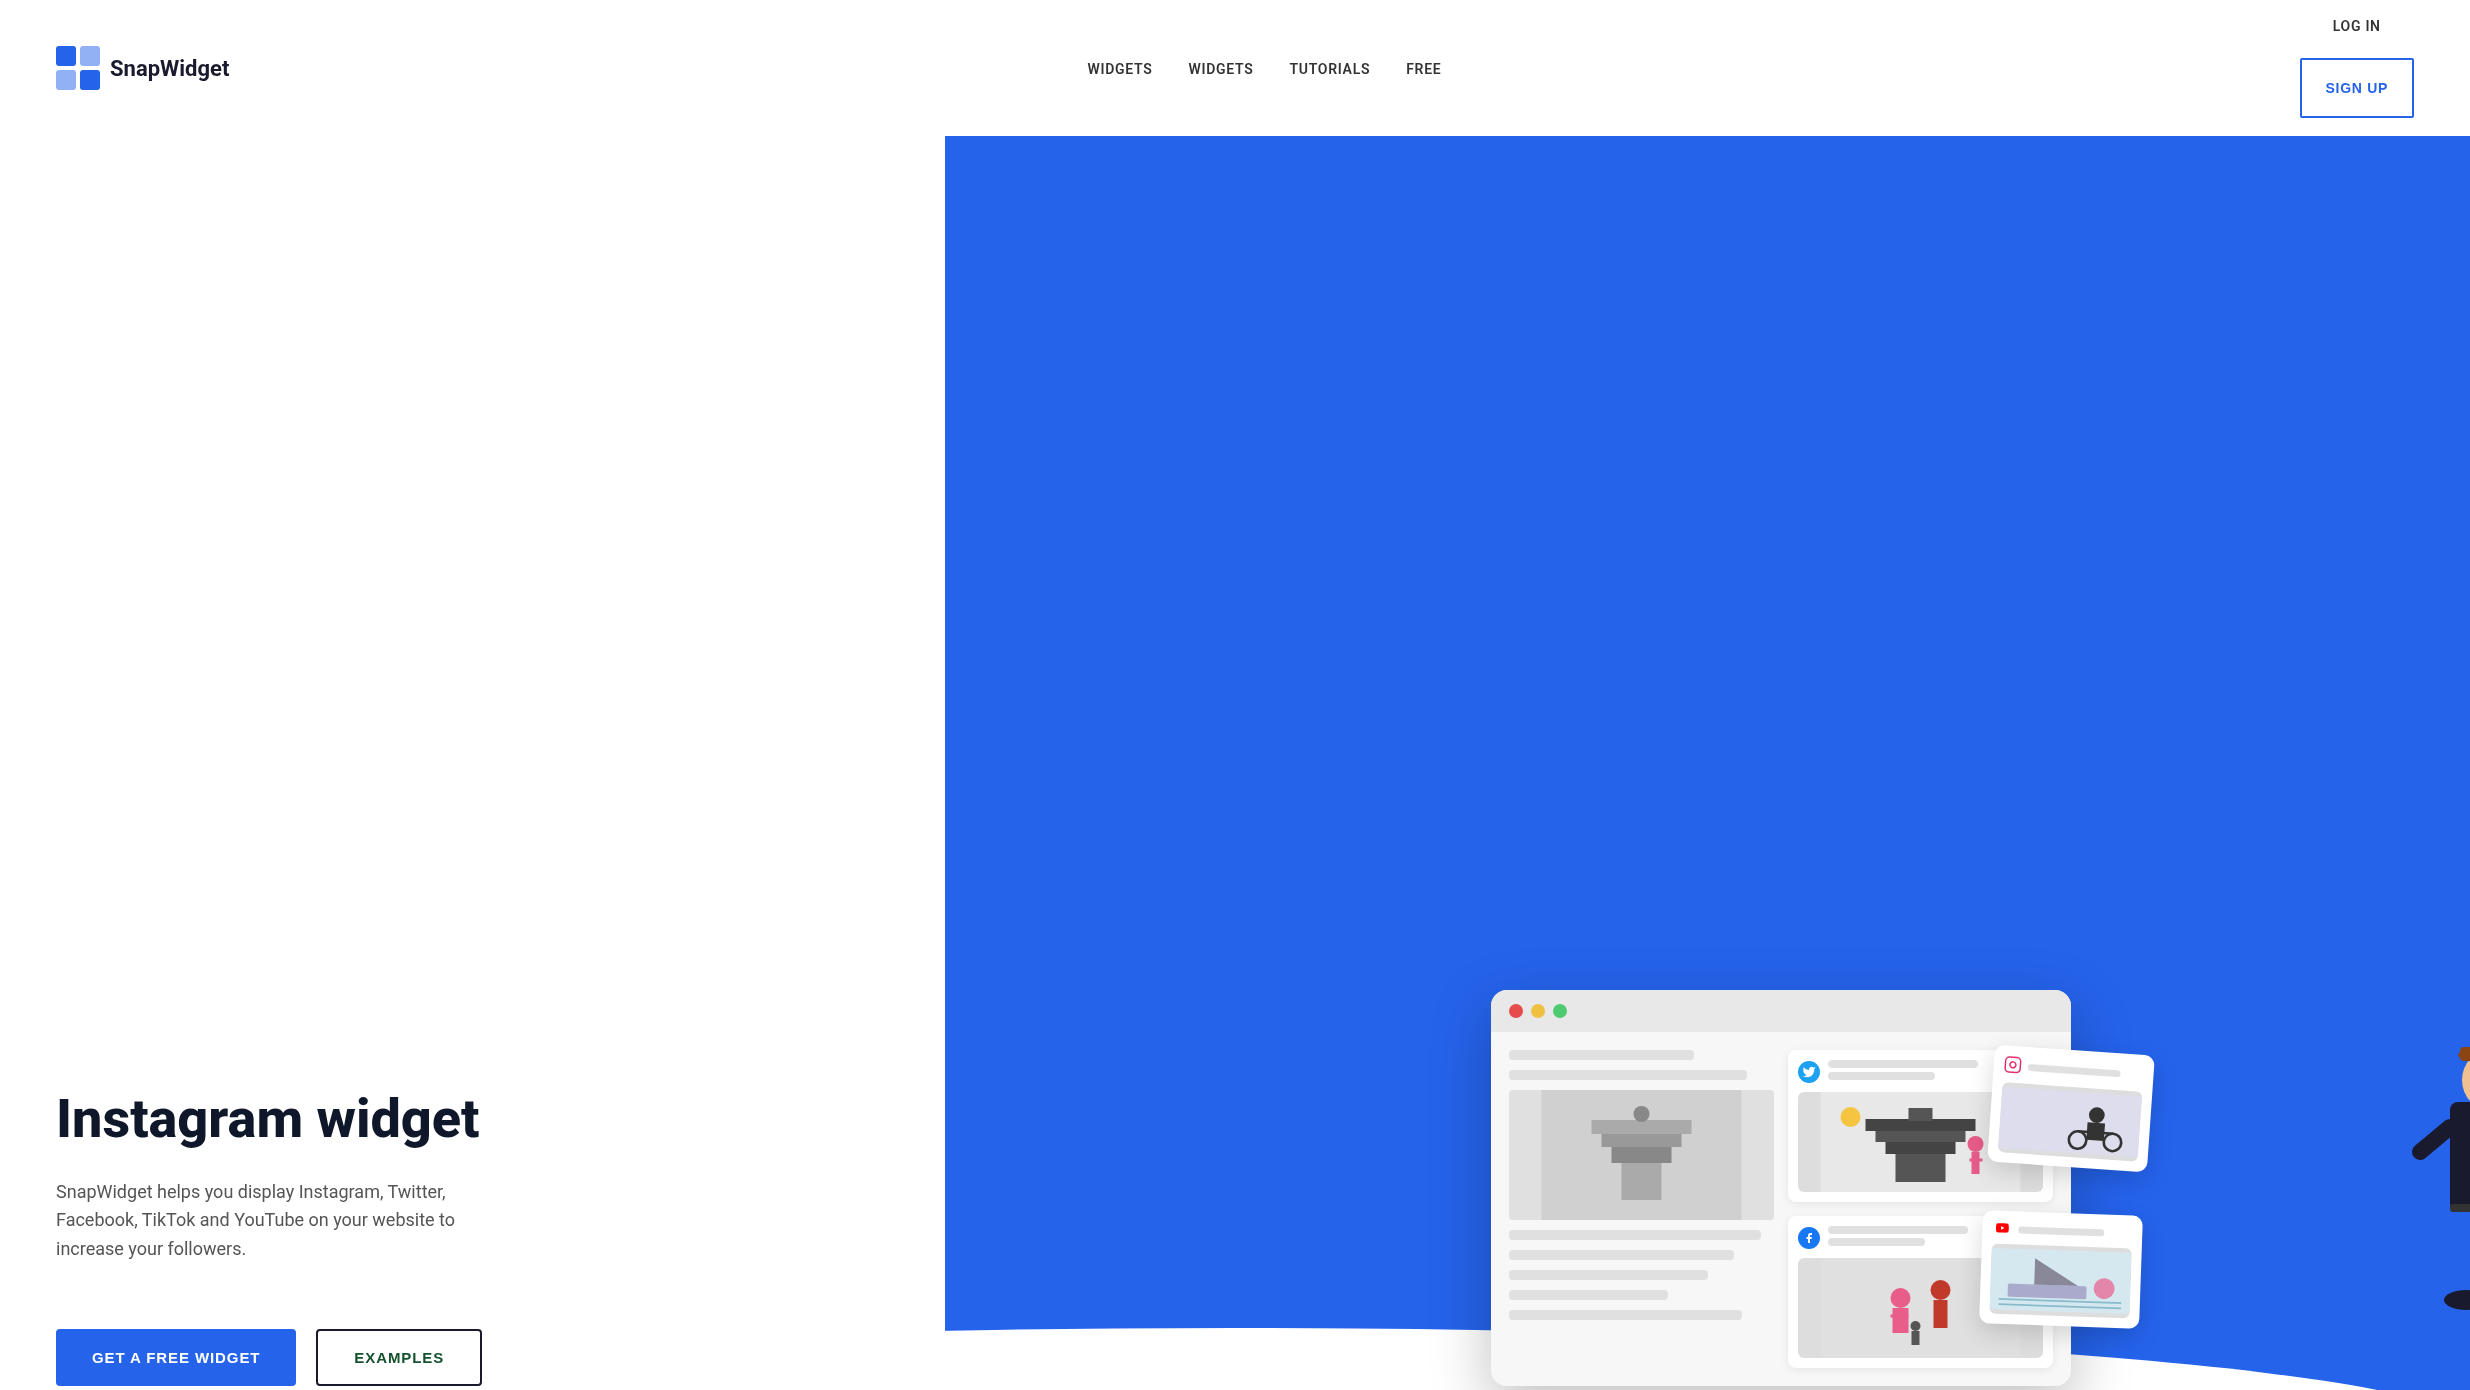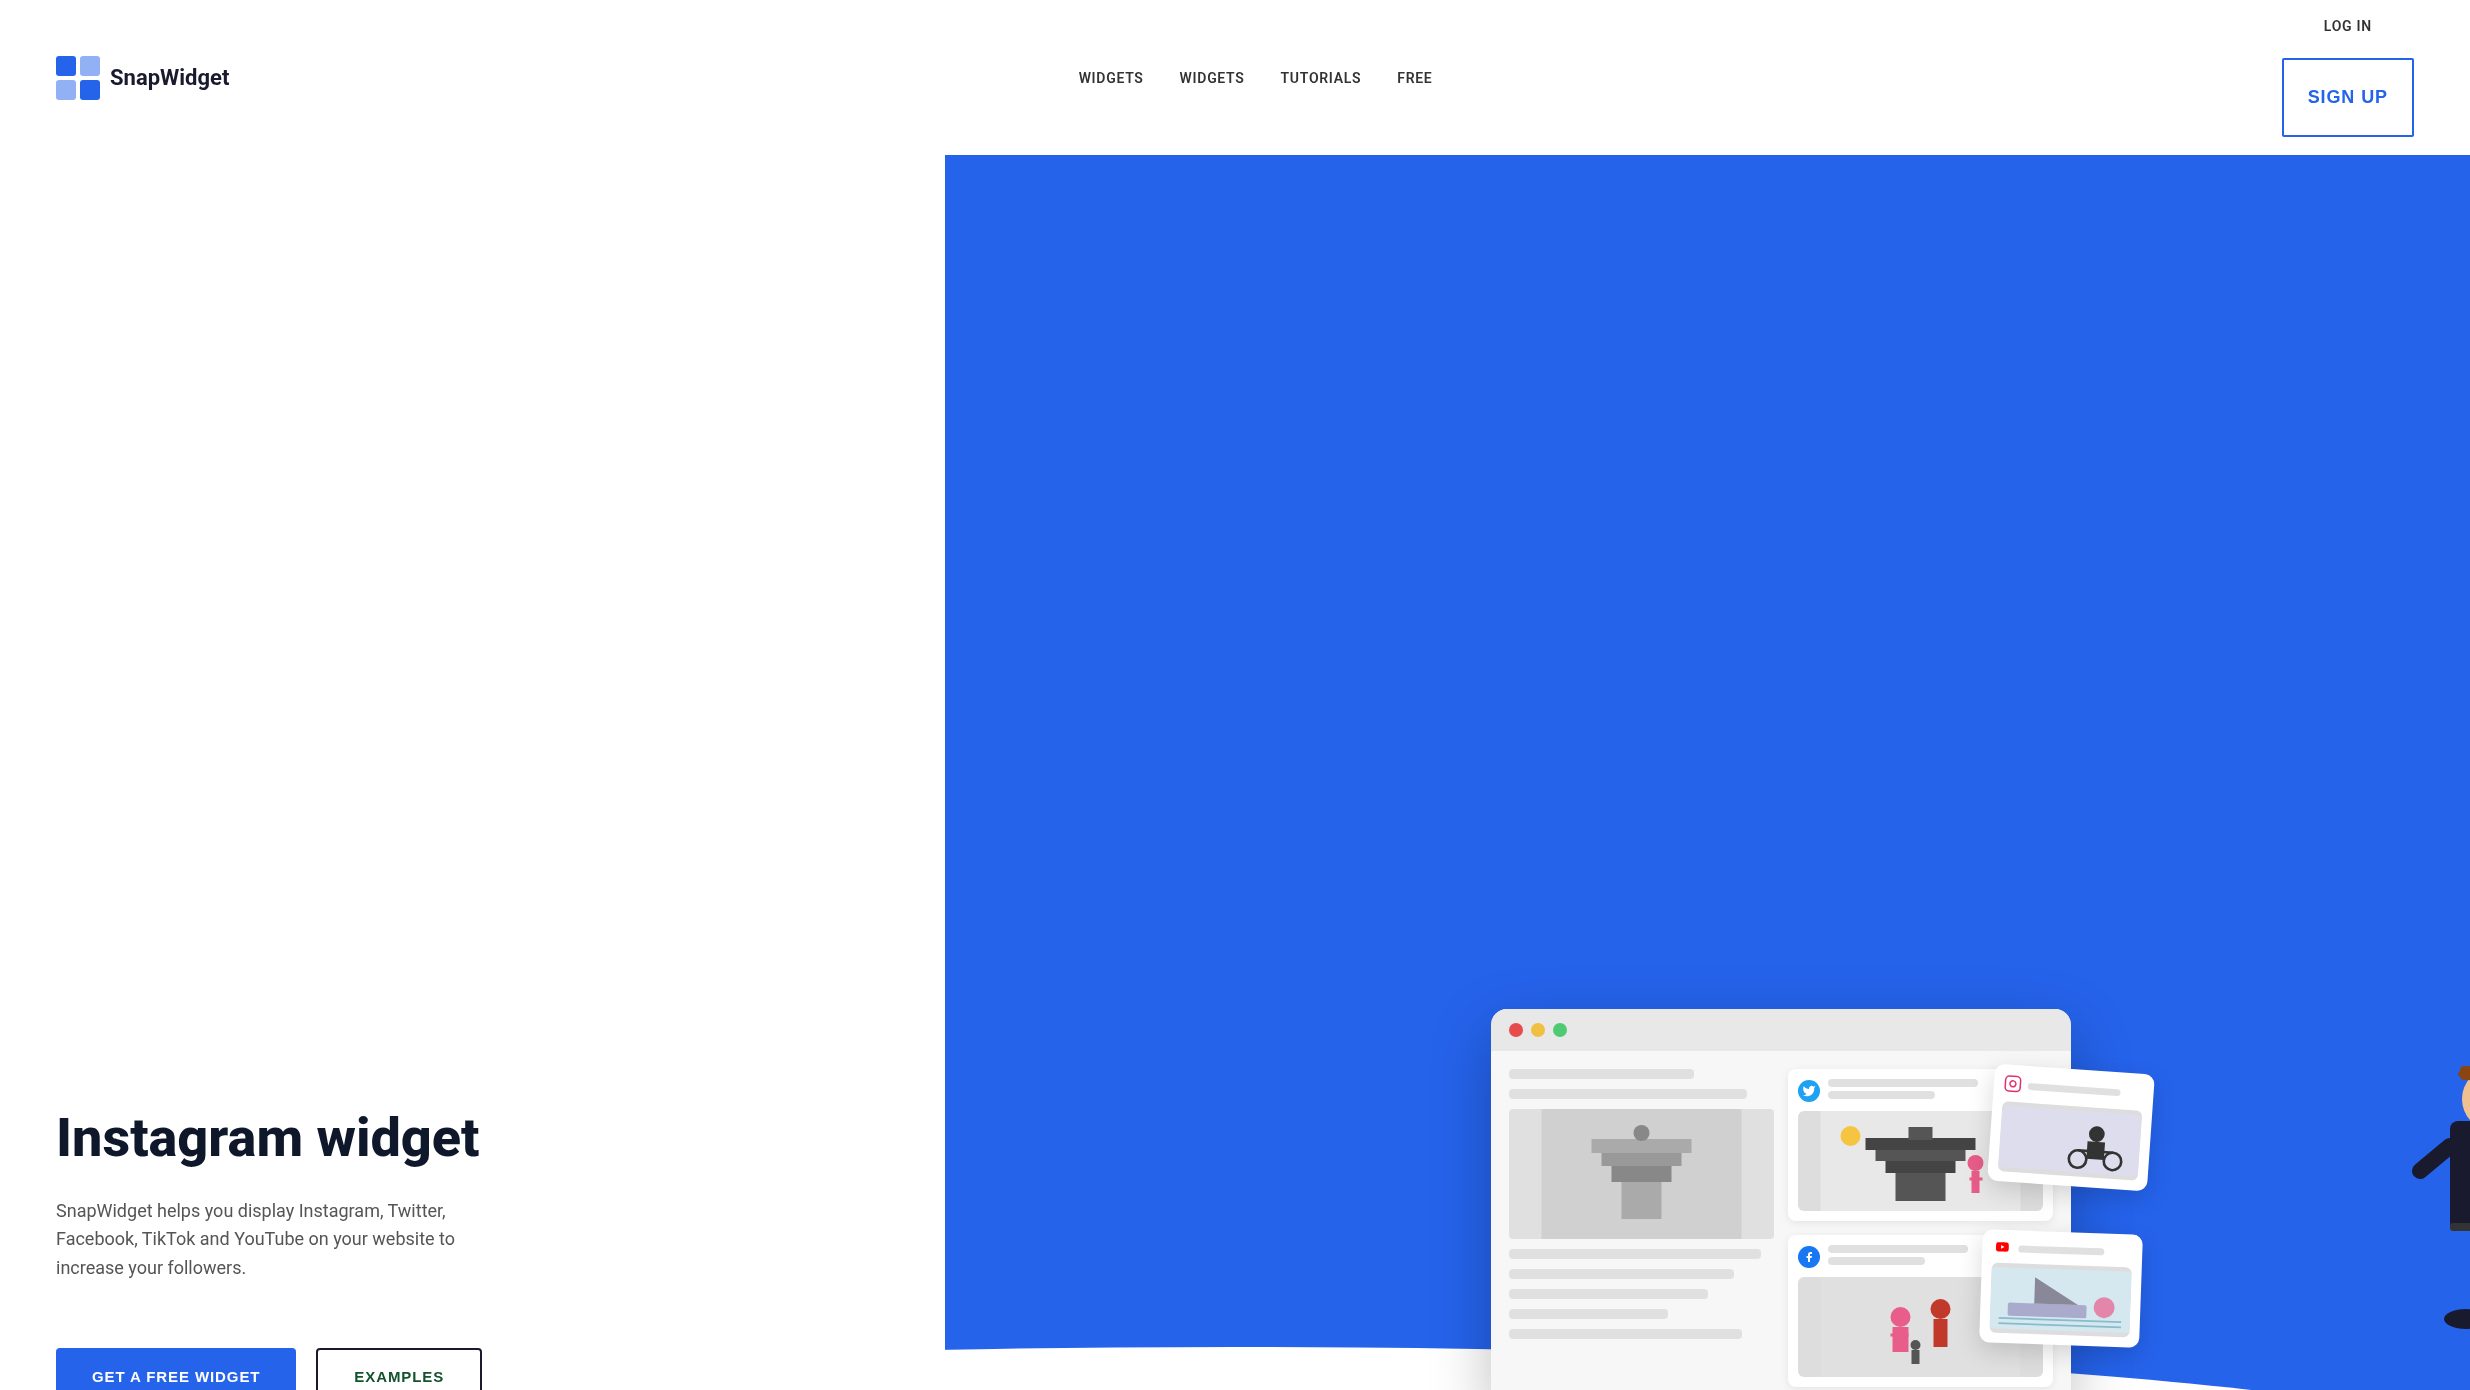--- a/index.html
+++ b/index.html
@@ -58,23 +58,23 @@
       color: #333;
       font-weight: 600;
       font-size: 14px;
       letter-spacing: 0.05em;
     }
     .signup-btn {
       border: 2px solid #2563eb;
       background: #fff;
       color: #2563eb;
       font-weight: 700;
-      font-size: 18px;
+      font-size: 14px;
       letter-spacing: 0.05em;
-      padding: 27px 24px;
+      padding: 20px 24px;
       cursor: pointer;
       border-radius: 2px;
     }
 
     
     .hero {
       display: flex;
       align-items: flex-end;
       min-height: calc(100vh - 80px);
       position: relative;

